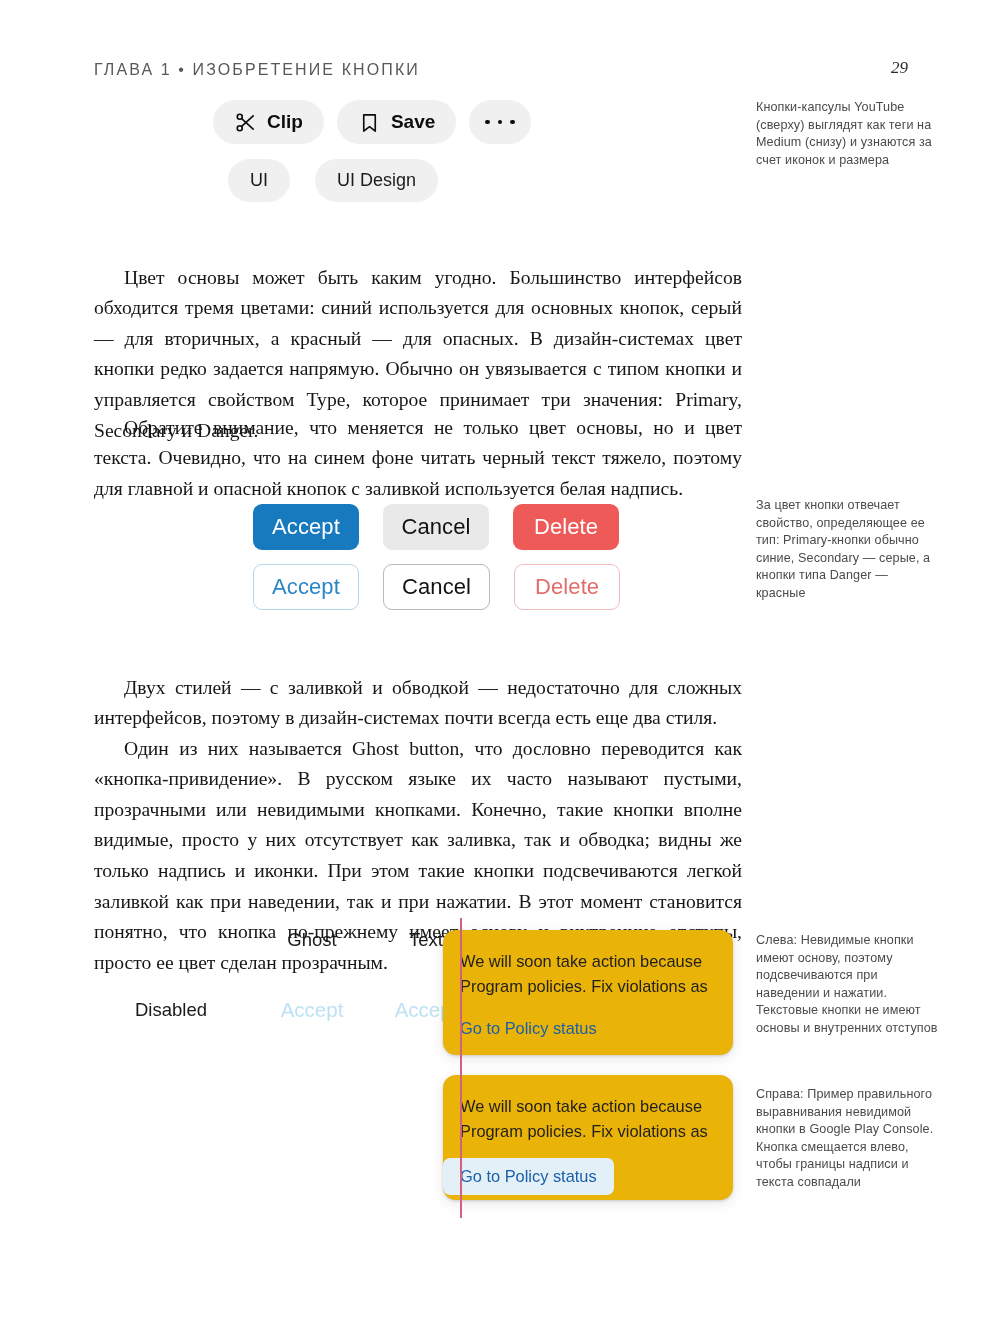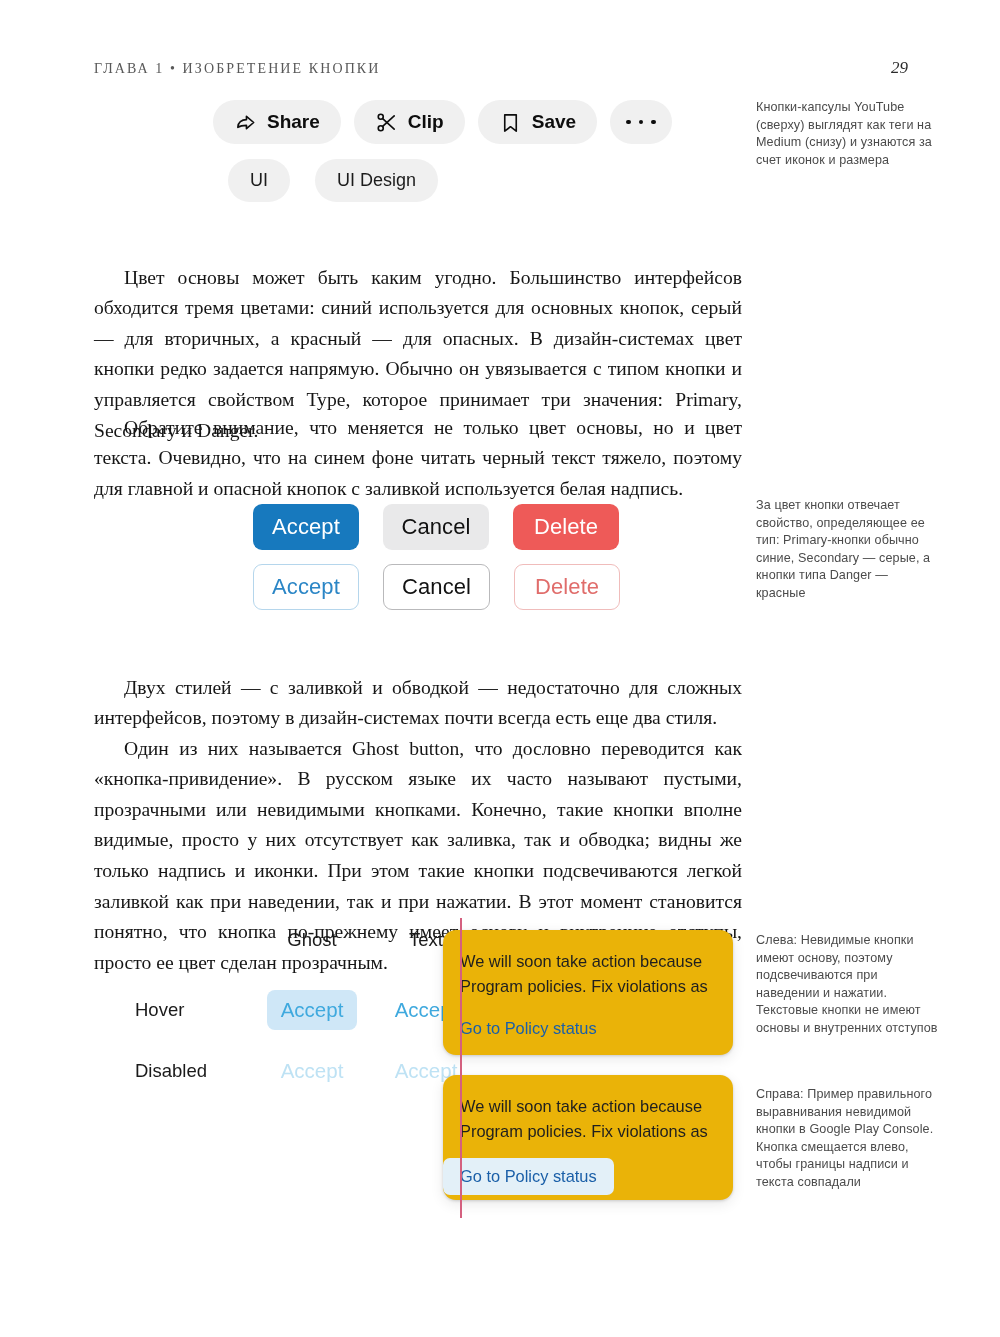--- a/index.html
+++ b/index.html
@@ -14,22 +14,22 @@
     overflow: hidden;
     font-family: "Liberation Sans", sans-serif;
     color: #111;
   }
 
   
   .running-head {
     position: absolute;
     left: 94px;
     top: 61px;
-    font-family: Liberation Serif, serif;
-    font-size: 14px;
+    font-family: Liberation Sans, sans-serif;
+    font-size: 16px;
     letter-spacing: 2.1px;
     color: #585858;
     text-transform: uppercase;
     white-space: nowrap;
   }
   .folio {
     position: absolute;
     right: 92px;
     top: 58px;
     font-family: "Liberation Serif", serif;
@@ -237,28 +237,20 @@
   }
 </style>
 </head>
 <body>
 
 <div class="running-head">ГЛАВА 1 • ИЗОБРЕТЕНИЕ КНОПКИ</div>
 <div class="folio">29</div>
 
 <div class="pill-row" id="pill-row-actions">
 
-  <div class="pill">
-    <span class="icon">
-      <svg width="23" height="23" viewBox="0 0 24 24" fill="none" stroke="#0d0d0d" stroke-width="1.7" stroke-linecap="round" stroke-linejoin="round">
-        <path d="M4 17c0-5 4-8 9-8V5.5L20.5 12 13 18.5V15c-4 0-7 .7-9 2z"></path>
-      </svg>
-    </span>
-    <span>Share</span>
-  </div>
 
   <div class="pill">
     <span class="icon">
       <svg width="23" height="23" viewBox="0 0 24 24" fill="none" stroke="#0d0d0d" stroke-width="1.7" stroke-linecap="round" stroke-linejoin="round">
         <circle cx="6" cy="6" r="2.6"></circle>
         <circle cx="6" cy="18" r="2.6"></circle>
         <line x1="8" y1="8" x2="20" y2="19"></line>
         <line x1="8" y1="16" x2="20" y2="5"></line>
       </svg>
     </span>
@@ -313,29 +305,20 @@
   <table>
     <thead>
       <tr>
         <th class="rowhead-blank"></th>
         <th class="col">Ghost</th>
         <th class="col">Text</th>
       </tr>
     </thead>
     <tbody>
       <tr>
-        <td class="rowhead">Hover</td>
-        <td class="cell">
-          <span class="ghost-btn hover">Accept</span>
-        </td>
-        <td class="cell">
-          <span class="text-btn">Accept</span>
-        </td>
-      </tr>
-      <tr>
         <td class="rowhead">Disabled</td>
         <td class="cell">
           <span class="ghost-btn disabled">Accept</span>
         </td>
         <td class="cell">
           <span class="text-btn disabled">Accept</span>
         </td>
       </tr>
     </tbody>
   </table>

